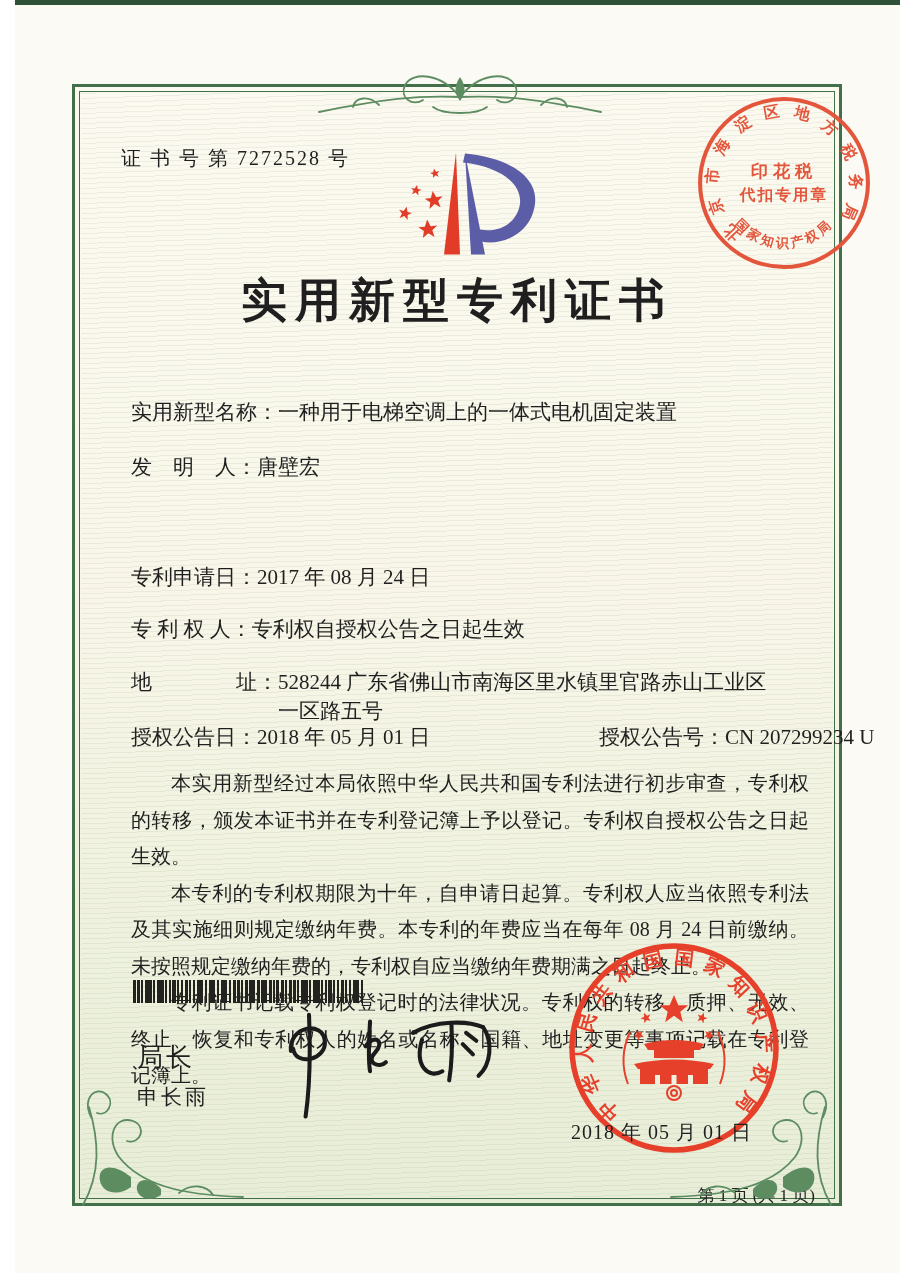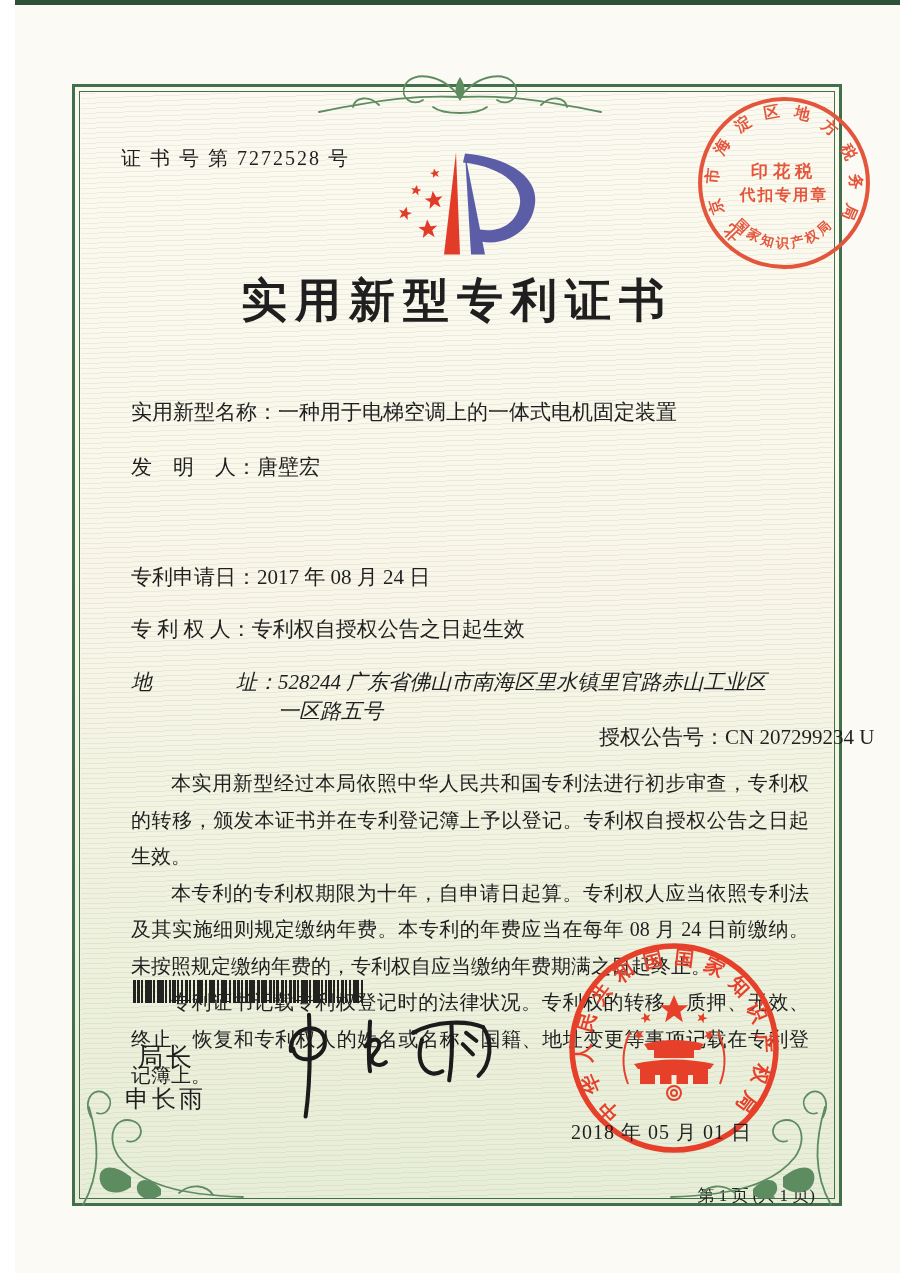--- a/index.html
+++ b/index.html
@@ -19,33 +19,33 @@
   .frame::before{content:"";position:absolute;inset:6px;pointer-events:none;
     background:repeating-linear-gradient(178deg,rgba(120,158,120,.13) 0 1px,rgba(0,0,0,0) 1px 5px);}
   .frame-inner{position:absolute;inset:4px;border:1px solid var(--frame-green);pointer-events:none;}
   .cert-no{position:absolute;left:46px;top:58px;font-size:20px;letter-spacing:2px;}
   .logo{position:absolute;left:278px;top:60px;width:230px;height:140px;}
   .title{position:absolute;left:0;top:183px;width:100%;text-align:center;
     font-size:46px;font-weight:bold;letter-spacing:8px;}
   .row{position:absolute;left:56px;font-size:21px;white-space:nowrap;}
   .row .lbl{display:inline-block;}
   .row .val{display:inline-block;}
-  .row.addr{white-space:normal;font-style:italic;}
+  .row.addr{white-space:normal;}
   .row.addr .val{width:508px;vertical-align:top;white-space:normal;line-height:29px;}
   .row.right-col{left:524px;}
   .body-text{position:absolute;left:56px;top:678px;width:678px;font-size:20px;
     line-height:36.5px;text-align:justify;}
   .body-text p{text-indent:2em;}
   .barcode{position:absolute;left:58px;top:893px;width:230px;height:23px;
     background-image:
       repeating-linear-gradient(90deg,#23221f 0 2px,rgba(0,0,0,0) 2px 4px),
       repeating-linear-gradient(90deg,#23221f 0 1px,rgba(0,0,0,0) 1px 6px),
       repeating-linear-gradient(90deg,#23221f 0 3px,rgba(0,0,0,0) 3px 13px);}
   .issuer-title{position:absolute;left:62px;top:953px;font-size:26px;letter-spacing:3px;}
-  .issuer-name{position:absolute;left:50px;top:996px;font-size:24px;letter-spacing:3px;}
+  .issuer-name{position:absolute;left:62px;top:996px;font-size:21px;letter-spacing:3px;}
   .signature{position:absolute;left:182px;top:920px;width:260px;height:115px;}
   .seal{position:absolute;left:489px;top:851px;width:220px;height:220px;}
   .seal-date{position:absolute;left:496px;top:1032px;font-size:20px;letter-spacing:1px;z-index:6;}
   .tax-stamp{position:absolute;left:678px;top:92px;width:182px;height:182px;z-index:5;}
   .footer{position:absolute;left:0;top:1097px;width:740px;text-align:right;font-size:17px;}
   .ornament-top{position:absolute;left:238px;top:-32px;width:294px;height:70px;z-index:4;}
   .ornament-bl{position:absolute;left:-6px;top:988px;width:176px;height:138px;z-index:4;}
   .ornament-br{position:absolute;right:-6px;top:988px;width:176px;height:138px;z-index:4;transform:scaleX(-1);}
   
   .red-f{fill:var(--seal-red);}
@@ -124,20 +124,23 @@
       <span class="lbl">发　明　人：</span><span class="val">唐壁宏</span>
     </div>
     <div class="row" style="top:476px">
       <span class="lbl">专利申请日：</span><span class="val">2017 年 08 月 24 日</span>
     </div>
     <div class="row" style="top:528px">
       <span class="lbl">专 利 权 人：</span><span class="val">专利权自授权公告之日起生效</span>
     </div>
     <div class="row addr" style="top:581px">
       <span class="lbl">地　　　　址：</span><span class="val">528244 广东省佛山市南海区里水镇里官路赤山工业区一区路五号</span>
+    </div>
+    <div class="row" style="top:636px">
+      <span class="lbl">授权公告日：</span><span class="val">2018 年 05 月 01 日</span>
     </div>
     <div class="row right-col" style="top:636px">
       <span class="lbl">授权公告号：</span><span class="val">CN 207299234 U</span>
     </div>
 
     <div class="body-text">
       <p>本实用新型经过本局依照中华人民共和国专利法进行初步审查，专利权的转移，颁发本证书并在专利登记簿上予以登记。专利权自授权公告之日起生效。</p>
       <p>本专利的专利权期限为十年，自申请日起算。专利权人应当依照专利法及其实施细则规定缴纳年费。本专利的年费应当在每年 08 月 24 日前缴纳。未按照规定缴纳年费的，专利权自应当缴纳年费期满之日起终止。</p>
       <p>专利证书记载专利权登记时的法律状况。专利权的转移、质押、无效、终止、恢复和专利权人的姓名或名称、国籍、地址变更等事项记载在专利登记簿上。</p>
     </div>

